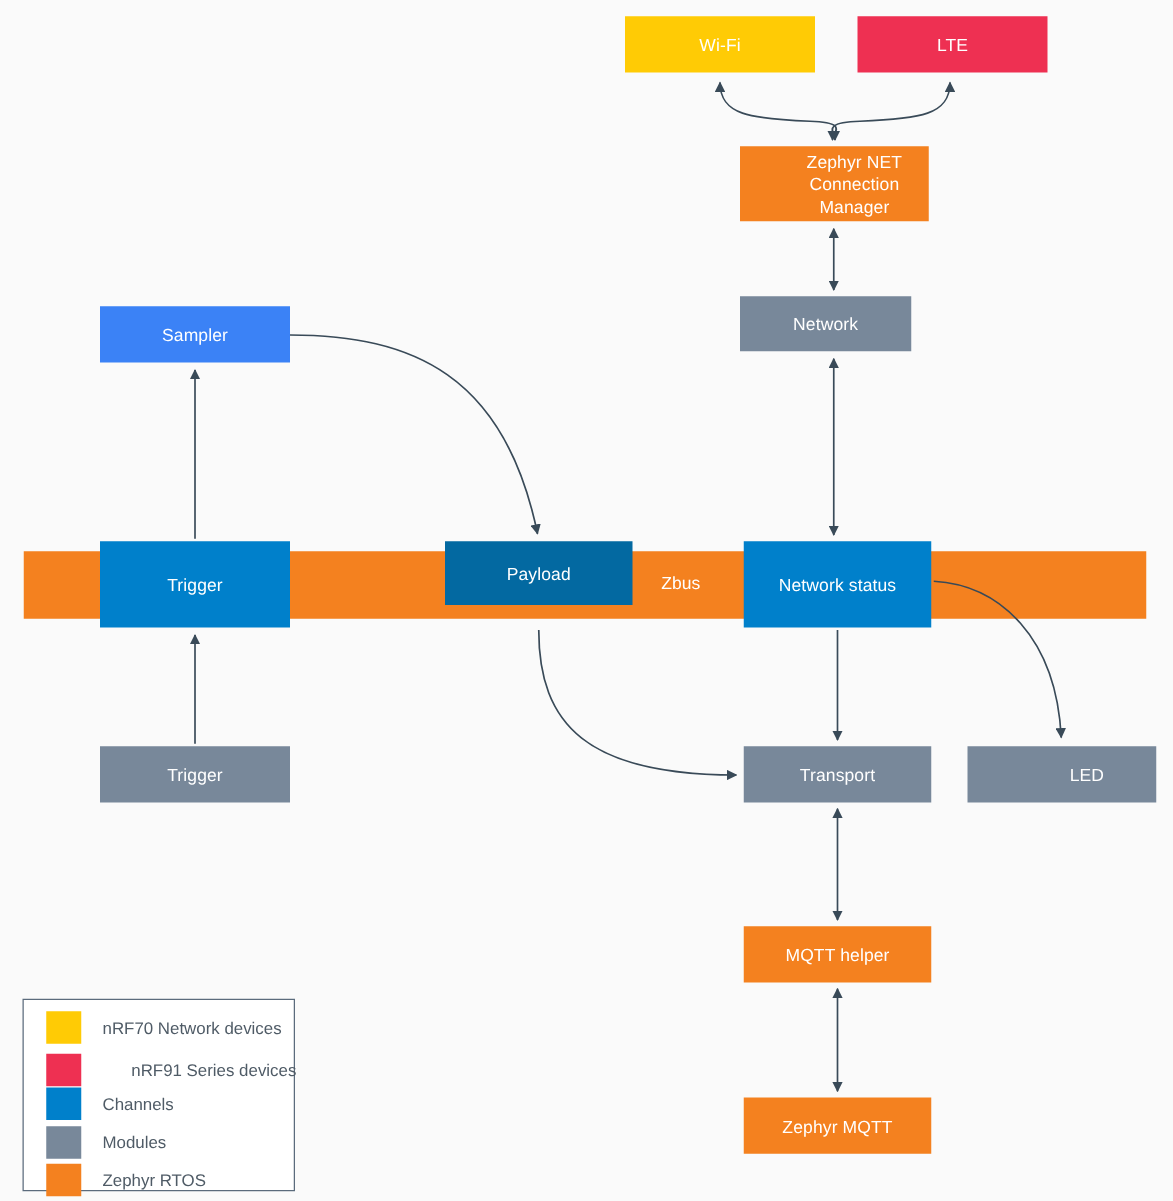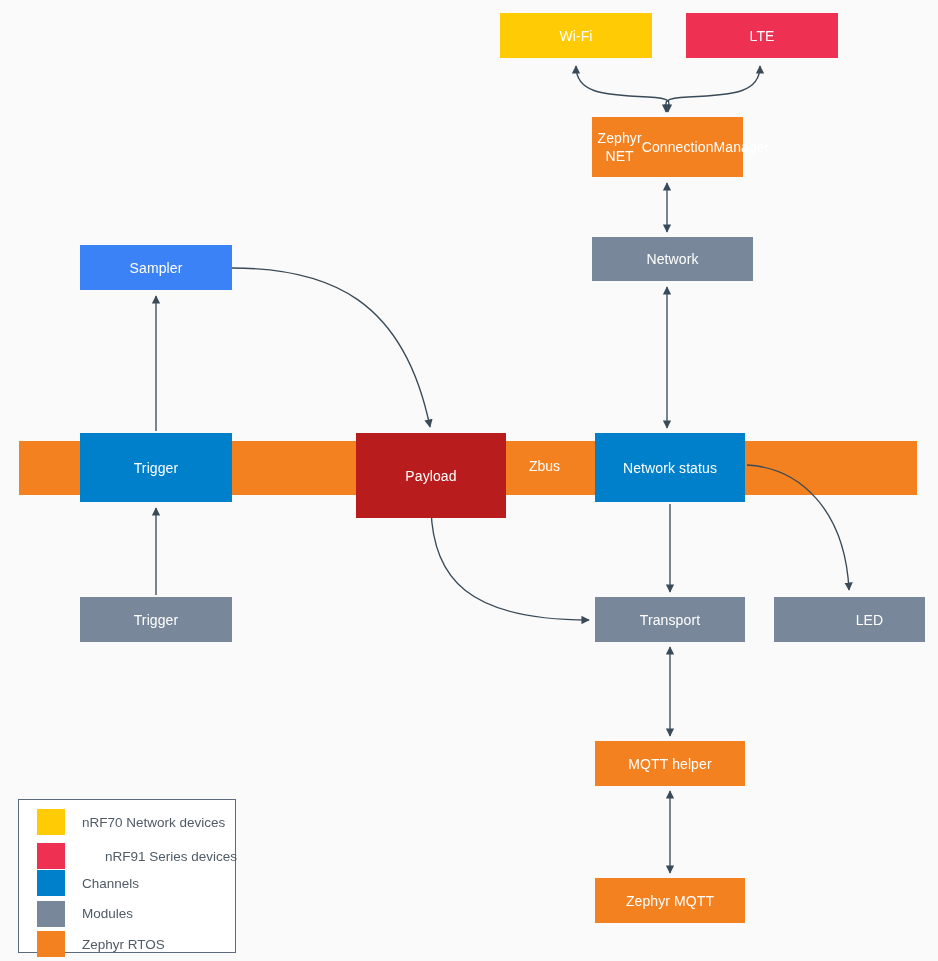--- a/index.html
+++ b/index.html
@@ -27,21 +27,21 @@
     align-items: center;
     justify-content: center;
     text-align: center;
     color: #ffffff;
     font-size: 14px;
     line-height: 18px;
     letter-spacing: 0.1px;
     z-index: 3;
     user-select: none;
   }
-  .node.multiline { flex-direction: row; padding-left: 32px; }
+  .node.multiline { flex-direction: column; padding-left: 32px; }
   .bar-label {
     position: absolute;
     color: #ffffff;
     font-size: 14px;
     z-index: 3;
     user-select: none;
   }
   .zbus-bar {
     position: absolute;
     z-index: 1;
@@ -136,30 +136,30 @@
         <span>Wi-Fi</span>
       </div>
       <div class="node" style="left: 686px; top: 13px; width: 152px; height: 45px; background: rgb(238, 48, 82);">
         <span>LTE</span>
       </div>
       <div class="node multiline" style="left: 592px; top: 117px; width: 151px; height: 60px; background: rgb(244, 129, 31);">
         <span>Zephyr NET</span>
         <span>Connection</span>
         <span>Manager</span>
       </div>
-      <div class="node" style="left: 592px; top: 237px; width: 161px; height: 44px; background: rgb(120, 136, 154);">
+      <div class="node" style="left: 592px; top: 237px; width: 137px; height: 44px; background: rgb(120, 136, 154);">
         <span>Network</span>
       </div>
       <div class="node" style="left: 80px; top: 245px; width: 152px; height: 45px; background: #3b82f6;">
         <span>Sampler</span>
       </div>
       <div class="node" style="left: 80px; top: 433px; width: 152px; height: 69px; background: rgb(0, 128, 203);">
         <span>Trigger</span>
       </div>
-      <div class="node" style="left: 356px; top: 433px; width: 150px; height: 85px; background: #b91c1c;">
+      <div class="node" style="left: 356px; top: 433px; width: 150px; height: 51px; background: #0369a1;">
         <span>Payload</span>
       </div>
       <div class="node" style="left: 595px; top: 433px; width: 150px; height: 69px; background: rgb(0, 128, 203);">
         <span>Network status</span>
       </div>
       <div class="node" style="left: 80px; top: 597px; width: 152px; height: 45px; background: rgb(120, 136, 154);">
         <span>Trigger</span>
       </div>
       <div class="node" style="left: 595px; top: 597px; width: 150px; height: 45px; background: rgb(120, 136, 154);">
         <span>Transport</span>

